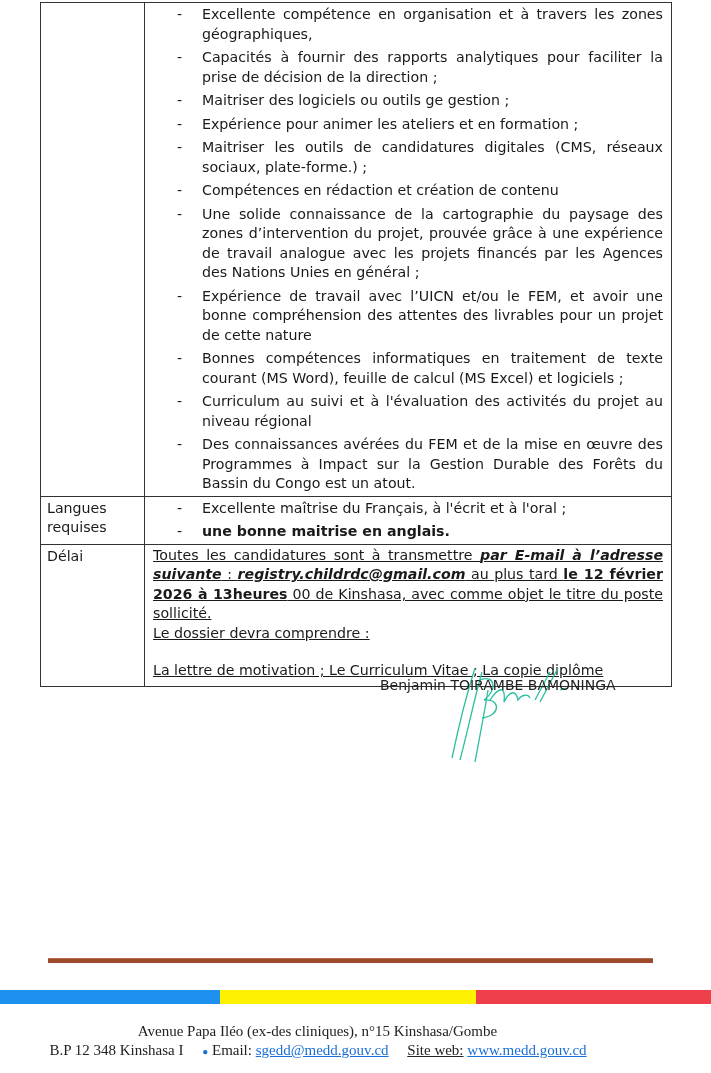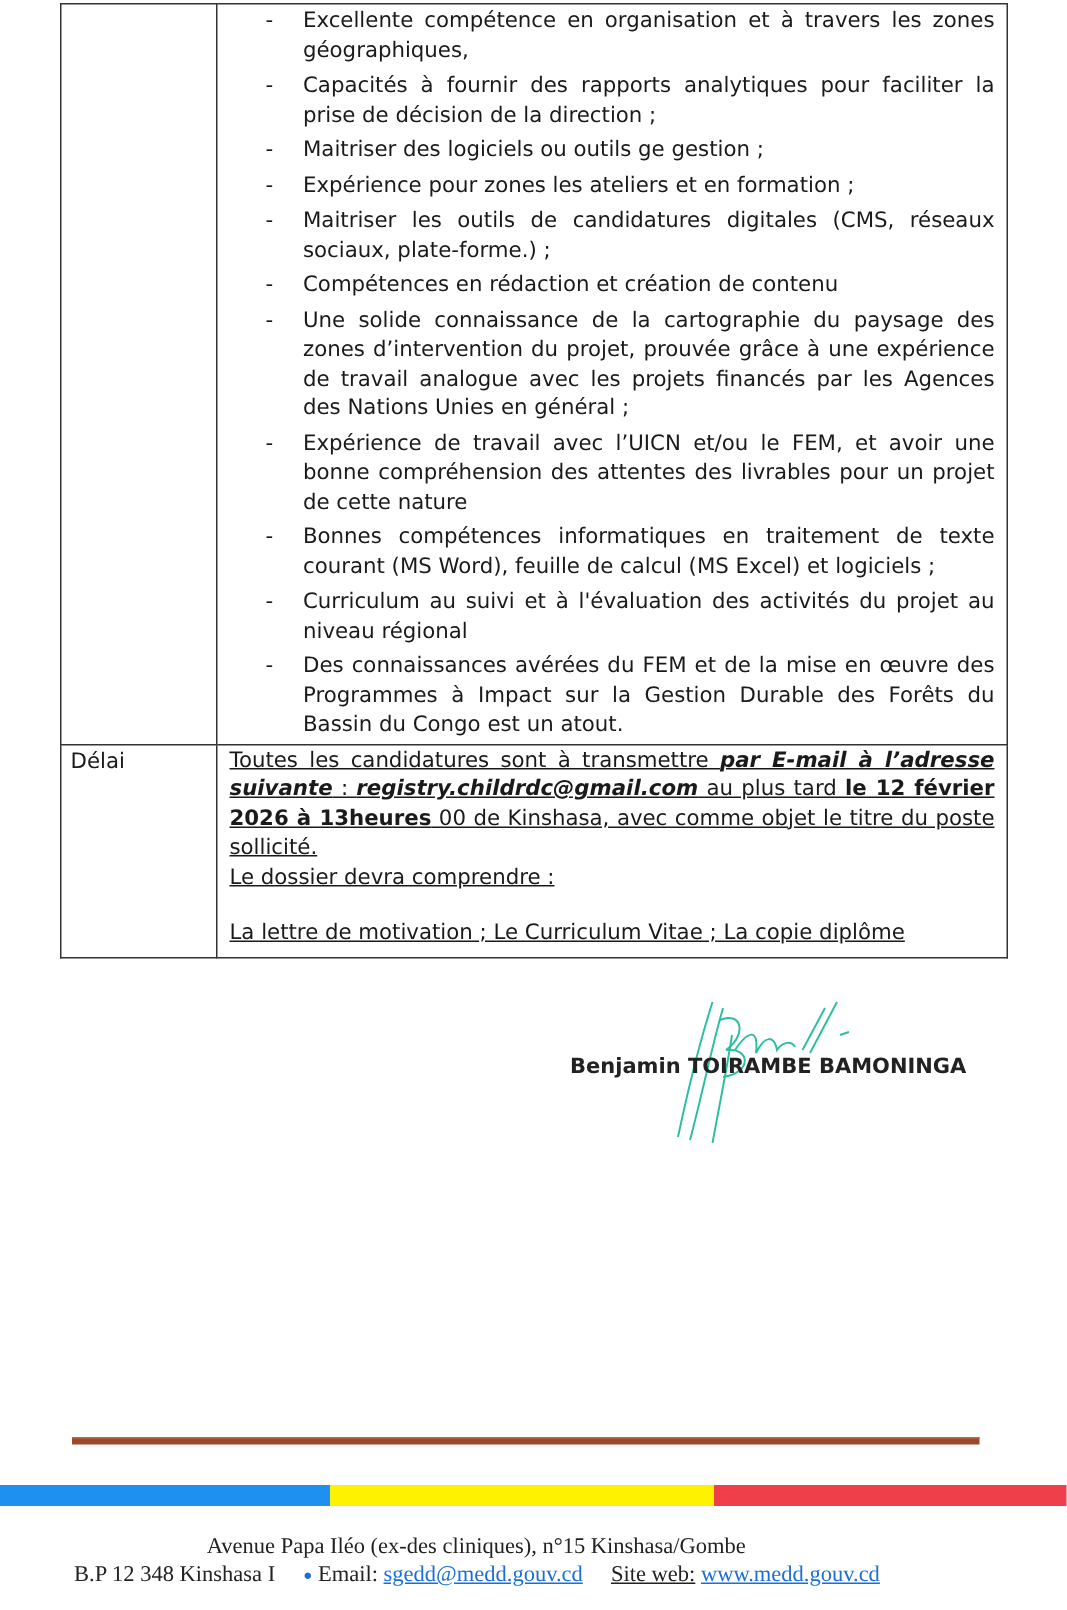--- a/index.html
+++ b/index.html
@@ -19,21 +19,21 @@
     ul.bullets li { position: relative; padding-left: 57px; text-align: justify; margin-bottom: 4px; }
     ul.bullets li:last-child { margin-bottom: 0; }
     ul.bullets li .dash { position: absolute; left: 32px; top: 0; }
     .tight li { margin-bottom: 2px; }
     .delai { padding: 1px 8px 5px 8px !important; text-align: justify; text-decoration: underline; }
     .delai p { margin: 0; }
     .delai .last { text-align: left; padding-right: 4px; margin-top: 18px; }
     b { font-weight: bold; }
     .bi { font-weight: bold; font-style: italic; }
     .sig-name {
-      position: absolute; left: 380px; top: 703px; font-size: 14px; font-weight: bold; color: #222;
+      position: absolute; left: 380px; top: 677px; font-size: 14px; font-weight: normal; color: #222;
     }
     .signature { position: absolute; left: 440px; top: 660px; width: 170px; height: 110px; }
     .rule-brown { position: absolute; left: 48px; top: 958px; width: 605px; height: 5px; background: #9c4a2c; border-top:1px solid #b86a4a; }
     .flag { position: absolute; left: 0; top: 990px; width: 711px; height: 14px; display: flex; }
     .flag .blue { width: 220px; background: #1e90f0; }
     .flag .yellow { width: 256px; background: #fff200; }
     .flag .red { flex: 1; background: #ee3f4a; }
     .footer {
       position: absolute; left: 0; top: 1022px; width: 635px; text-align: center;
       font-family: "Liberation Serif", serif; font-size: 15px; line-height: 19px; color: #222;
@@ -50,28 +50,37 @@
 
   <table class="req">
     <tbody>
         <tr>
       <td class="label"></td>
       <td class="content">
         <ul class="bullets">
           <li><span class="dash">-</span><span>Excellente compétence en organisation et à travers les zones géographiques,</span></li>
           <li><span class="dash">-</span><span>Capacités à fournir des rapports analytiques pour faciliter la prise de décision de la direction ;</span></li>
           <li><span class="dash">-</span><span>Maitriser des logiciels ou outils ge gestion ;</span></li>
-          <li><span class="dash">-</span><span>Expérience pour zones les ateliers et en formation ;</span></li>
+          <li><span class="dash">-</span><span>Expérience pour animer les ateliers et en formation ;</span></li>
           <li><span class="dash">-</span><span>Maitriser les outils de candidatures digitales (CMS, réseaux sociaux, plate-forme.) ;</span></li>
           <li><span class="dash">-</span><span>Compétences en rédaction et création de contenu</span></li>
           <li><span class="dash">-</span><span>Une solide connaissance de la cartographie du paysage des zones d’intervention du projet, prouvée grâce à une expérience de travail analogue avec les projets financés par les Agences des Nations Unies en général ;</span></li>
           <li><span class="dash">-</span><span>Expérience de travail avec l’UICN et/ou le FEM, et avoir une bonne compréhension des attentes des livrables pour un projet de cette nature</span></li>
           <li><span class="dash">-</span><span>Bonnes compétences informatiques en traitement de texte courant (MS Word), feuille de calcul (MS Excel) et logiciels ;</span></li>
           <li><span class="dash">-</span><span>Curriculum au suivi et à l'évaluation des activités du projet au niveau régional</span></li>
           <li><span class="dash">-</span><span>Des connaissances avérées du FEM et de la mise en œuvre des Programmes à Impact sur la Gestion Durable des Forêts du Bassin du Congo est un atout.</span></li>
+        </ul>
+      </td>
+    </tr>
+    <tr>
+      <td class="label">Langues requises</td>
+      <td class="content">
+        <ul class="bullets tight">
+          <li><span class="dash">-</span><span>Excellente maîtrise du Français, à l'écrit et à l'oral ;</span></li>
+          <li><span class="dash">-</span><b>une bonne maitrise en anglais.</b></li>
         </ul>
       </td>
     </tr>
     <tr>
       <td class="label">Délai</td>
       <td class="content delai">
         <p><span>Toutes les candidatures sont à transmettre </span><span class="bi">par E-mail à l’adresse suivante</span><span> : </span><span class="bi">registry.childrdc@gmail.com</span><span> au plus tard </span><b>le 12 février 2026 à 13heures</b><span> 00 de Kinshasa, avec comme objet le titre du poste sollicité.</span></p>
         <p>Le dossier devra comprendre :</p>
         <p class="last">La lettre de motivation ; Le Curriculum Vitae ; La copie diplôme</p>
       </td>

